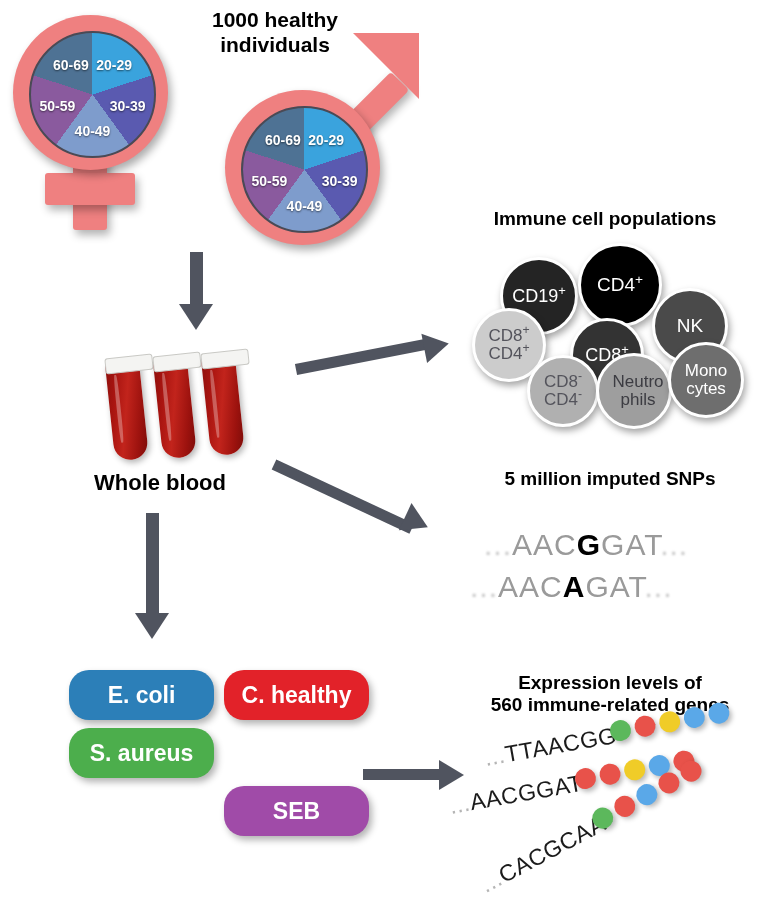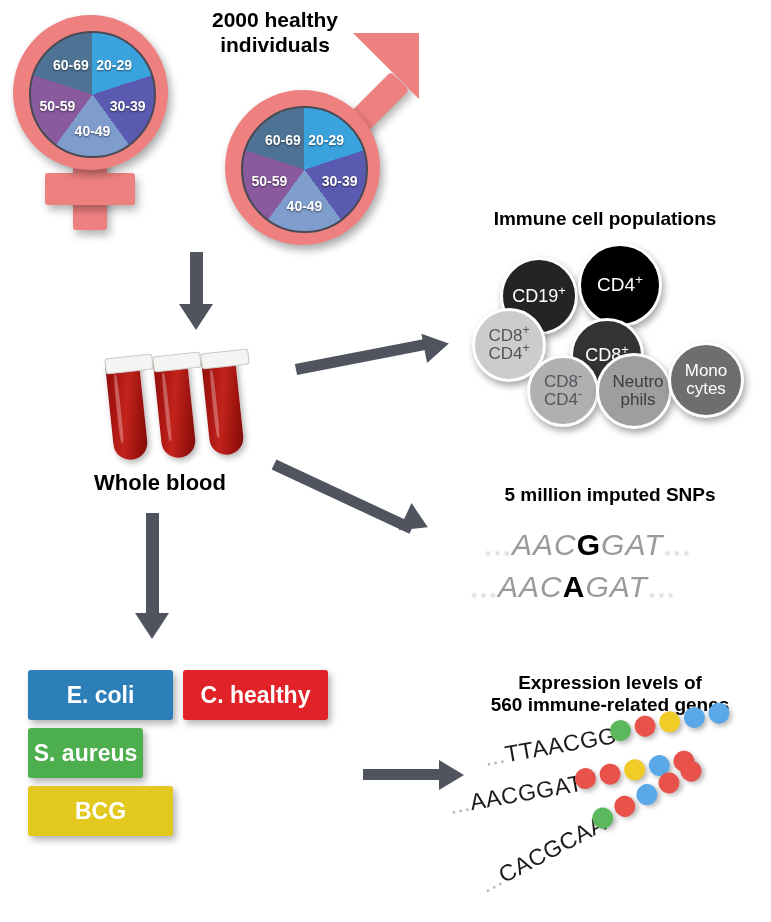--- a/index.html
+++ b/index.html
@@ -10,21 +10,21 @@
   }
   .abs{position:absolute;}
 
   
   .heading{
     font-weight:bold;color:#000;text-align:center;line-height:1.18;
     white-space:pre-line;
   }
   #title-individuals{left:175px;top:8px;width:200px;font-size:21px;}
   #title-immune{left:455px;top:208px;width:300px;font-size:19px;}
-  #title-snps{left:460px;top:484px;width:300px;font-size:19px;}
+  #title-snps{left:460px;top:468px;width:300px;font-size:19px;}
   #title-genes{left:455px;top:672px;width:310px;font-size:19px;}
 
   
   .symbol-wrap{position:absolute;}
   .pie-ring{
     position:absolute;border-radius:50%;
     background:#ef8080;
     box-shadow:3px 5px 9px rgba(0,0,0,.33);
   }
   .pie-disc{
@@ -78,48 +78,49 @@
   .cell span{display:block;}
   .cell sup{font-size:.72em;vertical-align:super;line-height:0;}
 
   
   .snp-row{
     position:absolute;font-size:30px;letter-spacing:1px;
     font-family:"Liberation Sans","DejaVu Sans",sans-serif;
     white-space:nowrap;color:#b9b9b9;
   }
   .snp-row .dim{color:#c6c6c6;filter:blur(1.1px);}
-  .snp-row .mid{color:#9a9a9a;filter:blur(.5px);font-style:italic;}
+  .snp-row .mid{color:#9a9a9a;filter:blur(.5px);}
   .snp-row b{color:#000;font-weight:bold;filter:none;}
 
   
   .stim{
-    position:absolute;border-radius:3px;
+    position:absolute;border-radius:20px;
     display:flex;align-items:center;justify-content:center;
     color:#fff;font-weight:bold;font-size:23px;
     box-shadow:3px 4px 7px rgba(0,0,0,.30);
     box-sizing:border-box;
+    margin-left:41px;
   }
 
   
   .strand{position:absolute;transform-origin:left center;}
   .strand-text{
     position:absolute;left:0;top:0;white-space:nowrap;
     font-size:23px;color:#1b1b1b;letter-spacing:.5px;
   }
   .strand-text .fade{color:#b5b5b5;}
   .bead{
     position:absolute;border-radius:50%;
     box-shadow:2px 3px 5px rgba(0,0,0,.28);
   }
 </style>
 </head>
 <body>
 
-<div class="abs heading" id="title-individuals">2000 healthy
+<div class="abs heading" id="title-individuals">1000 healthy
 individuals</div>
 
 <div class="symbol-wrap" id="female-symbol" style="left:0px;top:5px;width:215px;height:230px;">
   <div class="f-stem" style="left:73px;top:140px;width:34px;height:85px;"></div>
   <div class="f-stem" style="left:45px;top:168px;width:90px;height:32px;"></div>
   <div class="pie-ring" style="left:13px;top:10px;width:155px;height:155px;"></div>
   <div class="pie-disc" id="female-pie" style="left: 29px; top: 26px; width: 123px; height: 123px; background: conic-gradient(rgb(58, 163, 221) 0deg, rgb(58, 163, 221) 72deg, rgb(90, 90, 176) 72deg, rgb(90, 90, 176) 144deg, rgb(126, 156, 204) 144deg, rgb(126, 156, 204) 216deg, rgb(138, 90, 158) 216deg, rgb(138, 90, 158) 288deg, rgb(78, 114, 148) 288deg, rgb(78, 114, 148) 360deg);">
       <div class="lbl" style="left: 83.1893px; top: 31.6473px; font-size: 14px;">20-29</div>
       <div class="lbl" style="left: 96.594px; top: 72.9027px; font-size: 14px;">30-39</div>
       <div class="lbl" style="left: 61.5px; top: 98.4px; font-size: 14px;">40-49</div>
@@ -191,20 +192,25 @@
     <div class="cell" style="left: 500px; top: 257px; width: 78px; height: 78px; background: rgb(36, 36, 36); color: rgb(255, 255, 255); font-size: 18px;">
       <div>
         <span>CD19<sup>+</sup></span>
       </div>
     </div>
     <div class="cell" style="left: 578px; top: 243px; width: 84px; height: 84px; background: rgb(0, 0, 0); color: rgb(255, 255, 255); font-size: 19px;">
       <div>
         <span>CD4<sup>+</sup></span>
       </div>
     </div>
+    <div class="cell" style="left: 652px; top: 288px; width: 76px; height: 76px; background: rgb(74, 74, 74); color: rgb(255, 255, 255); font-size: 19px;">
+      <div>
+        <span>NK</span>
+      </div>
+    </div>
     <div class="cell" style="left: 570px; top: 318px; width: 74px; height: 74px; background: rgb(51, 51, 51); color: rgb(255, 255, 255); font-size: 18px;">
       <div>
         <span>CD8<sup>+</sup></span>
       </div>
     </div>
     <div class="cell" style="left: 472px; top: 308px; width: 74px; height: 74px; background: rgb(204, 204, 204); color: rgb(84, 84, 92); font-size: 17px;">
       <div>
         <span>CD8<sup>+</sup></span>
         <span>CD4<sup>+</sup></span>
       </div>
@@ -235,25 +241,25 @@
     <div class="snp-row" style="left: 0px; top: 42px;"><span class="dim">...</span><span class="mid">AAC</span><b>A</b><span class="mid">GAT</span><span class="dim">...</span></div>
   </div>
 
 <div class="abs" id="stimuli-block" style="left:28px;top:670px;width:320px;height:230px;">
     <div class="stim" style="left: 0px; top: 0px; width: 145px; height: 50px; background: rgb(44, 127, 184);">
       <span>E. coli</span>
     </div>
     <div class="stim" style="left: 155px; top: 0px; width: 145px; height: 50px; background: rgb(226, 34, 41);">
       <span>C. healthy</span>
     </div>
-    <div class="stim" style="left: 0px; top: 58px; width: 115px; height: 50px; background: rgb(76, 174, 76);">
+    <div class="stim" style="left: 0px; top: 58px; width: 145px; height: 50px; background: rgb(76, 174, 76);">
       <span>S. aureus</span>
     </div>
-    <div class="stim" style="left: 0px; top: 116px; width: 145px; height: 50px; background: rgb(227, 200, 31);">
-      <span>BCG</span>
+    <div class="stim" style="left: 155px; top: 116px; width: 145px; height: 50px; background: rgb(160, 75, 168);">
+      <span>SEB</span>
     </div>
   </div>
 
 <div>
   <div class="arrow-line" style="left:363px;top:769px;width:80px;height:11px;"></div>
   <div class="arrow-head" style="left:439px;top:760px;border-top:15px solid transparent;border-bottom:15px solid transparent;border-left:25px solid #50545f;"></div>
 </div>
 
 <div class="abs heading" id="title-genes">Expression levels of
 560 immune-related genes</div>

